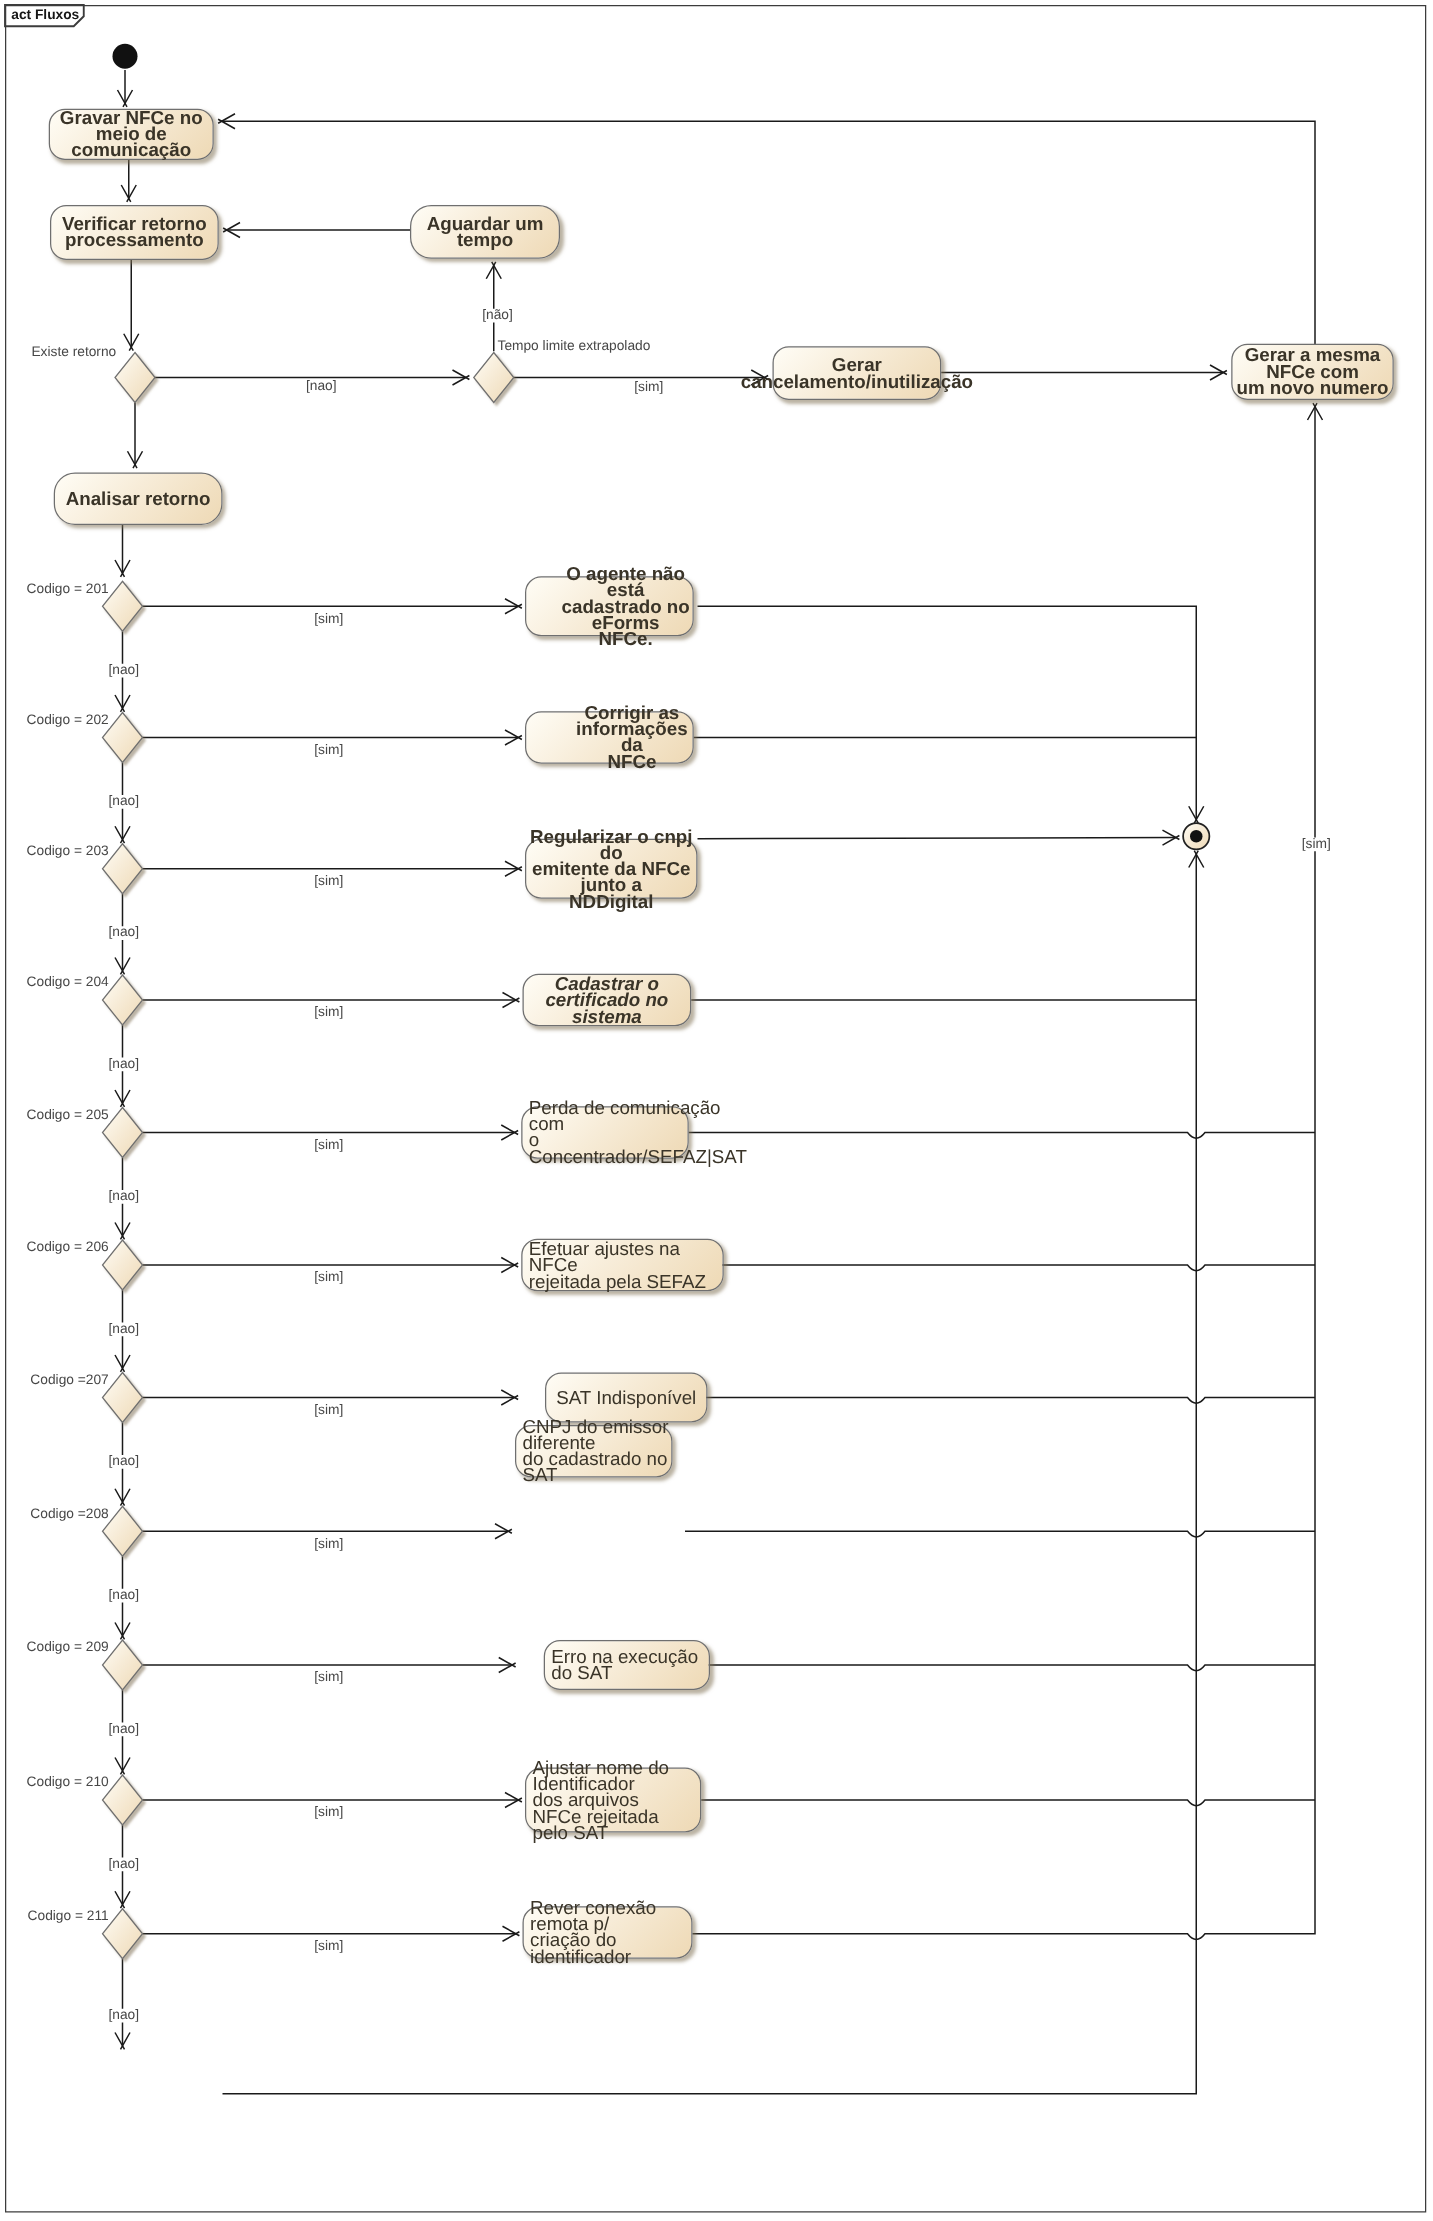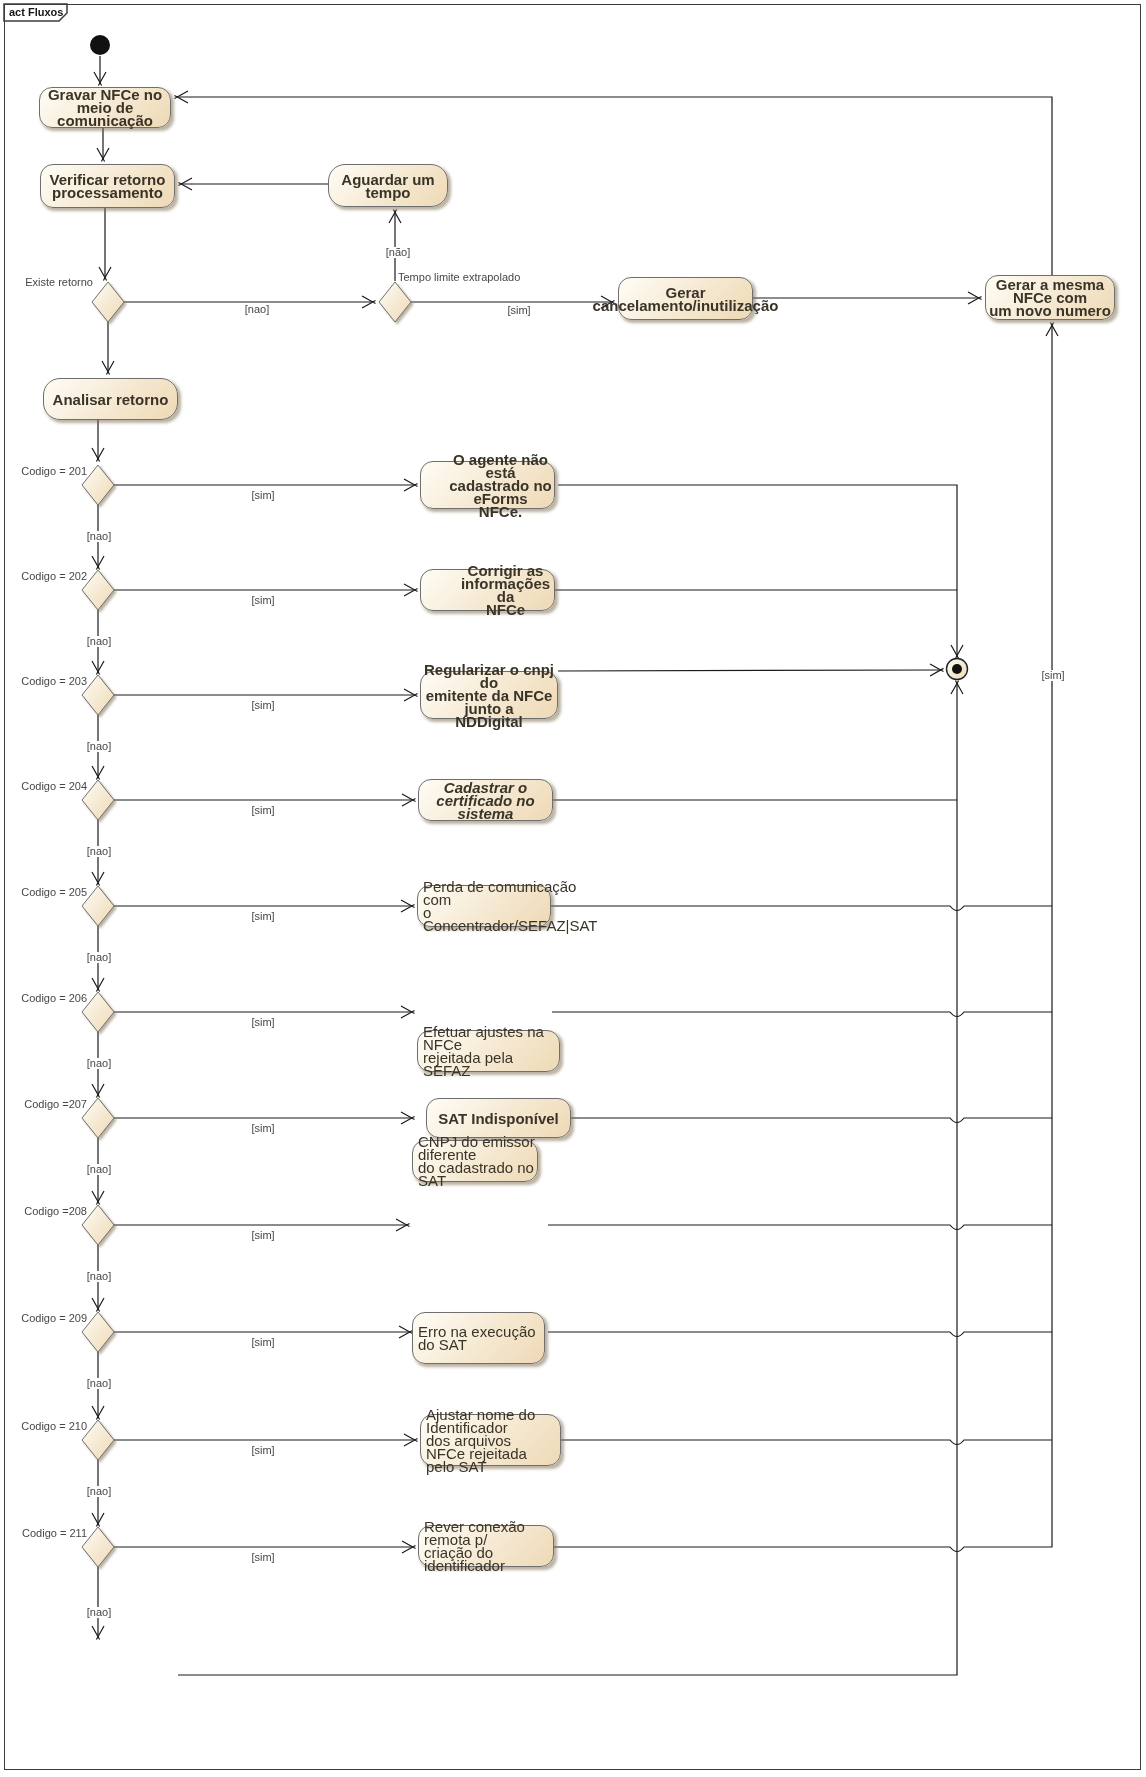--- a/index.html
+++ b/index.html
@@ -139,26 +139,26 @@
 NFCe.</div>
   <div class="box b" style="left:420px;top:569px;width:135px;height:42px;padding-left:36px;">Corrigir as informações da
 NFCe</div>
   <div class="box b" style="left:420px;top:671px;width:138px;height:48px;">Regularizar o cnpj do
 emitente da NFCe junto a
 NDDigital</div>
   <div class="box b" style="left:418px;top:779px;width:135px;height:42px;font-style:italic;">Cadastrar o certificado no
 sistema</div>
   <div class="box leftal" style="left:417px;top:885px;width:134px;height:42px;">Perda de comunicação com
 o Concentrador/SEFAZ|SAT</div>
-  <div class="box leftal" style="left:417px;top:1030px;width:143px;height:42px;">Efetuar ajustes na NFCe
+  <div class="box leftal" style="left:417px;top:991px;width:162px;height:42px;">Efetuar ajustes na NFCe
 rejeitada pela SEFAZ</div>
-  <div class="box" style="left:426px;top:1098px;width:145px;height:40px;font-weight:bold;">SAT Indisponível</div>
+  <div class="box" style="left:436px;top:1098px;width:130px;height:40px;">SAT Indisponível</div>
   <div class="box leftal" style="left:412px;top:1140px;width:126px;height:42px;">CNPJ do emissor diferente
 do cadastrado no SAT</div>
-  <div class="box leftal" style="left:412px;top:1312px;width:133px;height:52px;">Erro na execução do SAT</div>
+  <div class="box leftal" style="left:435px;top:1312px;width:133px;height:40px;">Erro na execução do SAT</div>
   <div class="box leftal" style="left:420px;top:1414px;width:141px;height:52px;">Ajustar nome do Identificador
 dos arquivos
 NFCe rejeitada pelo SAT</div>
   <div class="box leftal" style="left:418px;top:1525px;width:136px;height:42px;">Rever conexão remota p/
 criação do identificador</div>
 
   <div class="elabel rgt" style="left:20px;top:277px;width:72px;">Existe retorno</div>
   <div class="elabel" style="left:397px;top:272px;">Tempo limite extrapolado</div>
   <div class="elabel rgt" style="left:10px;top:466px;width:76px;">Codigo = 201</div>
   <div class="elabel rgt" style="left:10px;top:571px;width:76px;">Codigo = 202</div>

